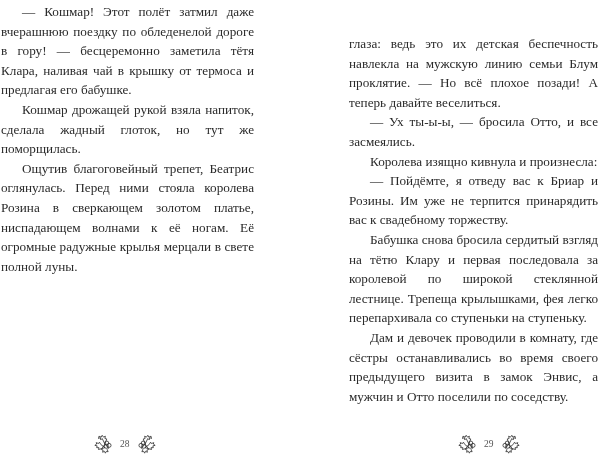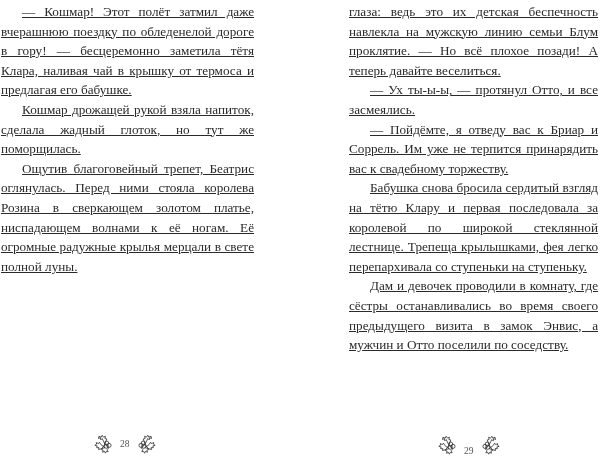--- a/index.html
+++ b/index.html
@@ -2,25 +2,25 @@
 <html><head>
   <meta charset="utf-8">
   <style>
     html, body { margin: 0; padding: 0; background: #ffffff; }
     body { width: 600px; height: 465px; position: relative; overflow: hidden;
            font-family: "Liberation Serif", "DejaVu Serif", serif; color: #2a2a2a; }
     .page { position: absolute; top: 2px; }
     .page.left { left: 1px; width: 253px; }
     .page.right { left: 349px; width: 249px; }
     .text { font-size: 13.2px; line-height: 19.6px; text-align: justify; }
-    .text p { margin: 0; text-indent: 21px; text-decoration: underline; }
-    .text p.noindent { text-indent: 0; }
+    .text p { margin: 0; text-indent: 21px; }
+    .text p.noindent { text-indent: 0; margin-top: 32px; }
     .folio { position: absolute; top: 432px; height: 24px; display: flex; align-items: center; gap: 5px; }
     .folio.left { left: 93px; }
-    .folio.right { left: 437px; align-items: flex-end; }
+    .folio.right { left: 457px; }
     .folio .num { font-size: 9.5px; color: #555; }
     .holly { width: 22px; height: 22px; display: block; }
   </style>
 </head>
 <body>
 
 <div class="page left">
   <div class="text">
     <p>— Кошмар! Этот полёт затмил даже вчерашнюю поездку по обледенелой дороге в гору! — бесцеремонно заметила тётя Клара, наливая чай в крышку от термоса и предлагая его бабушке.</p>
     <p>Кошмар дрожащей рукой взяла напиток, сделала жадный глоток, но тут же поморщилась.</p>
@@ -49,22 +49,23 @@
       <circle cx="15" cy="11" r="2.2"></circle>
       <circle cx="17.5" cy="13.5" r="2.2"></circle>
       <circle cx="14.5" cy="14.5" r="2.2"></circle>
     </g>
   </svg>
 </div>
 
 <div class="page right">
   <div class="text">
     <p class="noindent">глаза: ведь это их детская беспечность навлекла на мужскую линию семьи Блум проклятие. — Но всё плохое позади! А теперь давайте веселиться.</p>
-    <p>— Ух ты-ы-ы, — протянул Отто, и все засмеялись.</p>
-    <p>— Пойдёмте, я отведу вас к Бриар и Соррель. Им уже не терпится принарядить вас к свадебному торжеству.</p>
+    <p>— Ух ты-ы-ы, — бросила Отто, и все засмеялись.</p>
+    <p>Королева изящно кивнула и произнесла:</p>
+    <p>— Пойдёмте, я отведу вас к Бриар и Розины. Им уже не терпится принарядить вас к свадебному торжеству.</p>
     <p>Бабушка снова бросила сердитый взгляд на тётю Клару и первая последовала за королевой по широкой стеклянной лестнице. Трепеща крылышками, фея легко перепархивала со ступеньки на ступеньку.</p>
     <p>Дам и девочек проводили в комнату, где сёстры останавливались во время своего предыдущего визита в замок Энвис, а мужчин и Отто поселили по соседству.</p>
 
   </div>
 </div>
 
 <div class="folio right">
   <svg class="holly" viewBox="0 0 24 24">
     <g fill="none" stroke="#333" stroke-width="0.9" stroke-linejoin="round">
       <path d="M13 12 L10 6 L8.5 7.5 L8 5 L6 6 L6.5 3.5 L9 4.5 L10 2.5 L11.5 4.5 L13.5 3.5 L13 6 L15 6.5 Z"></path>

